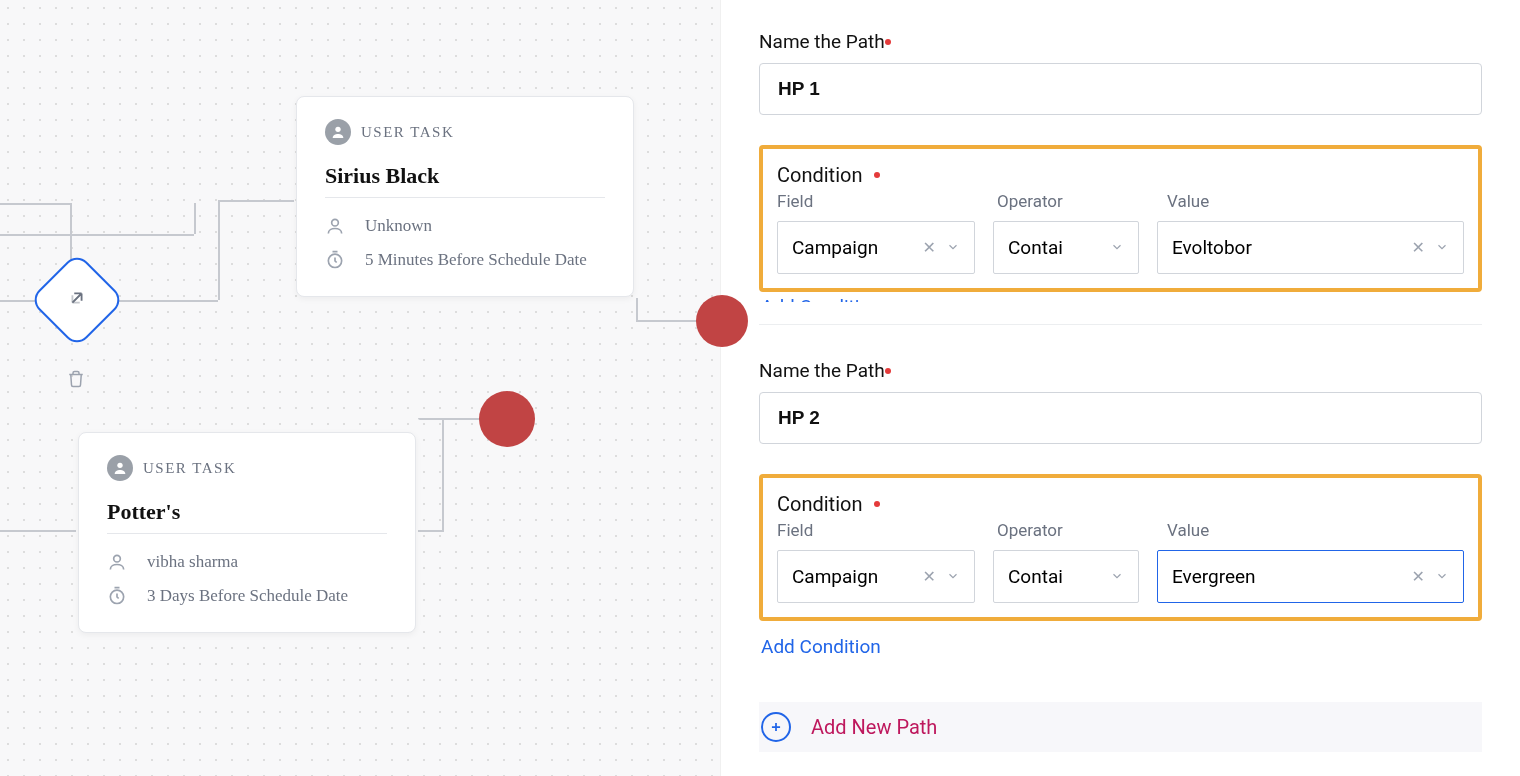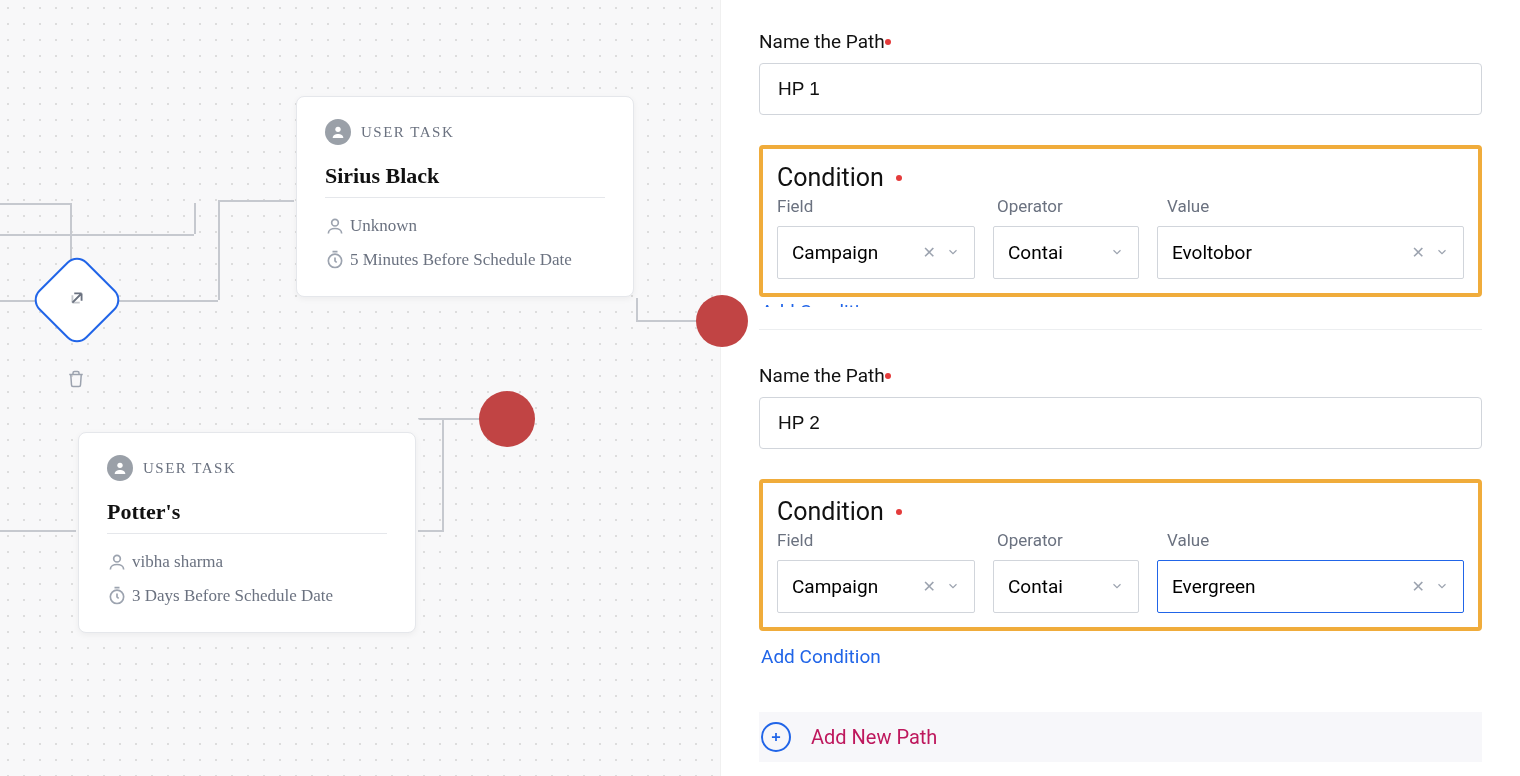--- a/index.html
+++ b/index.html
@@ -72,21 +72,21 @@
       width: 338px;
     }
     .task-card.card1 { left: 296px; top: 96px; width: 338px; }
     .task-card.card2 { left: 78px; top: 432px; width: 338px; }
     
     .task-header { display: flex; align-items: center; gap: 10px; margin-bottom: 18px; }
     .task-header-icon { width: 26px; height: 26px; border-radius: 50%; background: #9aa0a8; display: flex; align-items:center; justify-content:center; flex-shrink:0; }
     .task-label { color: #6b7280; letter-spacing: 1.5px; font-size: 15px; font-weight: 500; }
     .task-title { font-size: 22px; font-weight: 700; color: #111; margin-bottom: 8px; }
     .task-divider { border-top: 1px solid #e5e7eb; margin-bottom: 18px; }
-    .task-row { display: flex; align-items: center; gap: 5px; color: #6b7280; font-size: 17px; margin-bottom: 14px; }
+    .task-row { display: flex; align-items: center; gap: 20px; color: #6b7280; font-size: 17px; margin-bottom: 14px; }
     .task-row:last-child { margin-bottom: 0; }
     
     .red-dot {
       position: absolute;
       width: 56px;
       height: 56px;
       border-radius: 50%;
       background: #c14444;
     }
     .red-dot.dot1 { left: 696px; top: 295px; width: 52px; height: 52px; }
@@ -106,30 +106,31 @@
     
     .text-input {
       width: 100%;
       border: 1px solid #d1d5db;
       border-radius: 4px;
       padding: 14px 18px;
       font-size: 19px;
       color: #111;
       margin-bottom: 30px;
       outline: none;
+      font-weight: bold;
     }
     
     .condition-block {
       border: 4px solid #f0ac3b;
       border-radius: 4px;
       padding: 14px 14px 14px 14px;
       position: relative;
       margin-bottom: 6px;
     }
-    .cond-title { font-size: 25px; color: #111; display: flex; align-items: center; gap: 12px; margin-bottom: 4px; }
+    .cond-title { font-size: 20px; color: #111; display: flex; align-items: center; gap: 12px; margin-bottom: 4px; }
     .cond-labels { display: flex; gap: 0; margin-bottom: 10px; }
     .cond-col-label { color: #6b7280; font-size: 17px; }
     .cond-l1 { width: 220px; }
     .cond-l2 { width: 170px; }
     .cond-l3 { flex: 1; }
     
     .cond-row { display: flex; gap: 18px; }
     .select-box {
       border: 1px solid #d1d5db;
       border-radius: 2px;

